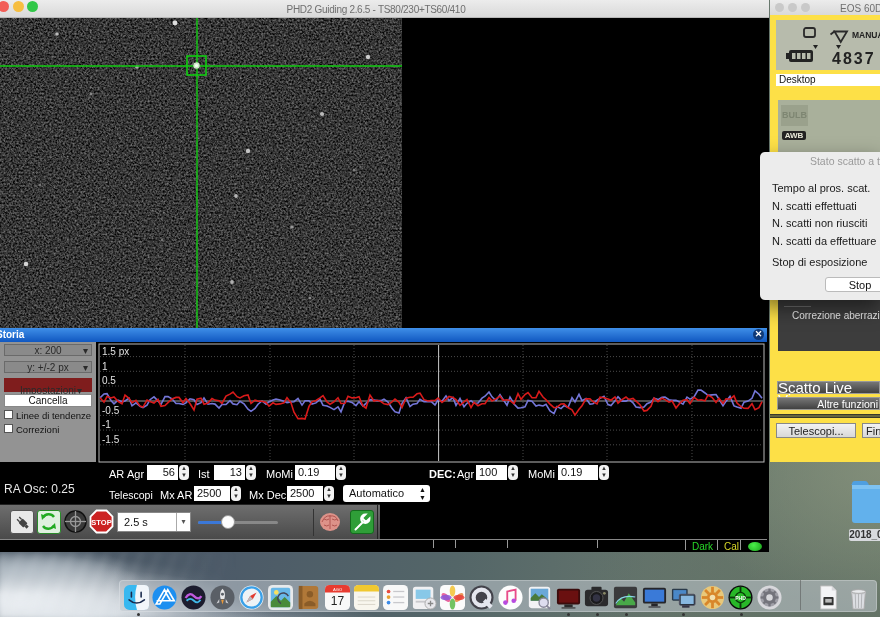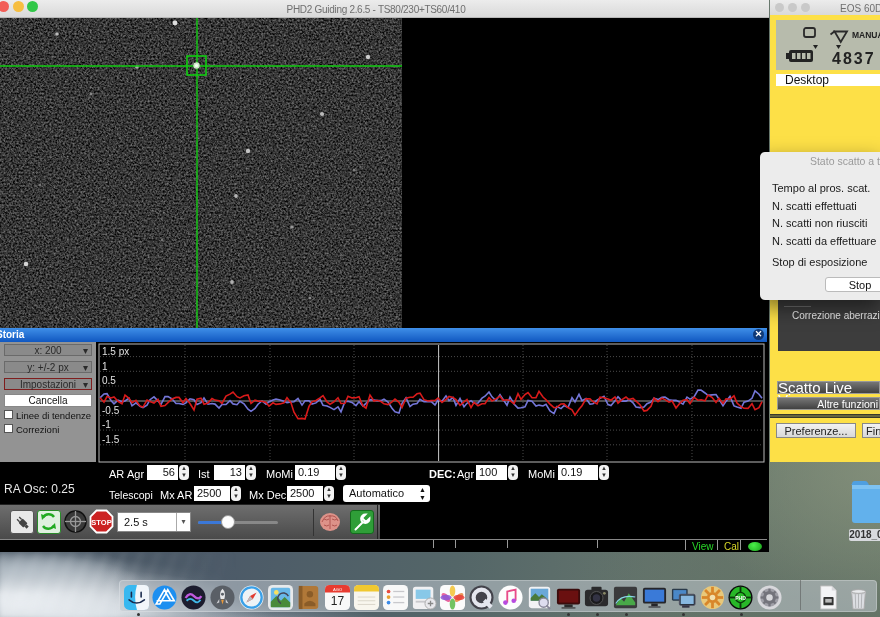--- a/index.html
+++ b/index.html
@@ -91,21 +91,21 @@
 <div class="abs" style="left:0;top:328px;width:767px;height:224px;background:#000">
 
   <div class="abs" style="left:0;top:0;width:767px;height:14px;background:linear-gradient(#3f8fe8,#1057c0)">
     <div class="abs" style="left:-4px;top:1px;color:#fff;font-size:10px;font-weight:bold">Storia</div>
     <div class="abs" style="left:753px;top:1px;width:11px;height:11px;border-radius:50%;background:#103a78;color:#fff;font-size:9px;text-align:center;line-height:11px;font-weight:bold">✕</div>
   </div>
 
   <div class="abs" style="left:0;top:14px;width:96px;height:120px;background:#939393">
     <div class="abs" style="left:4px;top:2px;width:88px;height:12px;background:#8a8a8a;border:1px solid #6a6a6a;color:#2a2a2a;font-size:10px;text-align:center;line-height:11px">x: 200 <span style="position:absolute;right:3px">▾</span></div>
     <div class="abs" style="left:4px;top:19px;width:88px;height:12px;background:#8a8a8a;border:1px solid #6a6a6a;color:#2a2a2a;font-size:10px;text-align:center;line-height:11px">y: +/-2 px <span style="position:absolute;right:3px">▾</span></div>
-    <div class="abs" style="left:4px;top:36px;width:88px;height:12px;background:#8a8a8a;border:1px solid #7f1d1d;color:#2a2a2a;font-size:10px;text-align:center;line-height:11px">Impostazioni <span style="position:absolute;right:3px">▾</span></div>
+    <div class="abs" style="left:4px;top:36px;width:88px;height:12px;background:#8a8a8a;border:7px solid #7f1d1d;color:#2a2a2a;font-size:10px;text-align:center;line-height:11px">Impostazioni <span style="position:absolute;right:3px">▾</span></div>
     <div class="abs" style="left:4px;top:52px;width:88px;height:13px;background:#fff;border:1px solid #888;color:#111;font-size:10px;text-align:center;line-height:12px">Cancella</div>
     <div class="abs" style="left:4px;top:68px;width:9px;height:9px;background:#fff;border:1px solid #555"></div>
     <div class="abs" style="left:16px;top:68px;color:#111;font-size:9.5px">Linee di tendenze</div>
     <div class="abs" style="left:4px;top:82px;width:9px;height:9px;background:#fff;border:1px solid #555"></div>
     <div class="abs" style="left:16px;top:82px;color:#111;font-size:9.5px">Correzioni</div>
   </div>
 
   <svg class="abs" style="left:0;top:0" width="767" height="224" viewBox="0 328 767 224">
     <rect x="99" y="344" width="665" height="118" fill="#000" stroke="#b9b9b9" stroke-width="1"></rect>
     <g stroke="#4a4a4a" stroke-dasharray="1,2">
@@ -220,21 +220,21 @@
     <div class="abs" style="left:377px;top:0;width:1px;height:35px;background:#222"></div>
   </div>
   <div class="abs" style="left:380px;top:176px;width:387px;height:35px;background:#000"></div>
 
   <div class="abs" style="left:0;top:211px;width:767px;height:13px;background:#000;border-top:1px solid #888">
     <div class="abs" style="left:433px;top:0;width:1px;height:8px;background:#999"></div>
     <div class="abs" style="left:455px;top:0;width:1px;height:8px;background:#999"></div>
     <div class="abs" style="left:507px;top:0;width:1px;height:8px;background:#999"></div>
     <div class="abs" style="left:597px;top:0;width:1px;height:8px;background:#999"></div>
     <div class="abs" style="left:685px;top:0;width:1px;height:10px;background:#999"></div>
-    <div class="abs" style="left:692px;top:1px;color:#28d828;font-size:10px">View</div>
+    <div class="abs" style="left:692px;top:1px;color:#28d828;font-size:10px">Dark</div>
     <div class="abs" style="left:717px;top:0;width:1px;height:10px;background:#999"></div>
     <div class="abs" style="left:724px;top:1px;color:#d8d828;font-size:10px">Cal</div>
     <div class="abs" style="left:740px;top:0;width:1px;height:10px;background:#999"></div>
     <div class="abs" style="left:748px;top:2px;width:14px;height:9px;border-radius:50%;background:radial-gradient(circle at 40% 35%, #4aee4a, #18a018)"></div>
   </div>
 </div>
 
 <div class="abs" style="left:770px;top:0;width:110px;height:462px;background:#fde047">
   <div class="abs" style="left:0;top:0;width:110px;height:15px;background:linear-gradient(#ececec,#d9d9d9)">
     <div class="abs" style="left:5px;top:3px;width:9px;height:9px;border-radius:50%;background:#c9c9c9"></div>
@@ -256,32 +256,36 @@
           <rect x="16" y="33" width="3.5" height="6"></rect>
           <rect x="21" y="33" width="3.5" height="6"></rect>
           <rect x="26" y="33" width="3.5" height="6"></rect>
           <rect x="31" y="33" width="3.5" height="6"></rect>
         </g>
       <text x="76" y="18" font-size="8.5" font-weight="bold" fill="#222" font-family="Liberation Sans">MANUA</text>
       <text x="56" y="44" font-size="16" font-weight="bold" fill="#222" font-family="Liberation Sans" letter-spacing="2">4837</text>
     </svg>
   </div>
 
-  <div class="abs" style="left:6px;top:74px;width:104px;height:12px;background:#fff;color:#111;font-size:12px;line-height:12px;padding-left:9px">Desktop</div>
-
+  <div class="abs" style="left:6px;top:74px;width:104px;height:12px;background:#fff;color:#111;font-size:10px;line-height:12px;padding-left:3px">Desktop</div>
+
+  <div class="abs" style="left:8px;top:100px;width:102px;height:52px;background:#a9b09b">
+    <div class="abs" style="left:3px;top:5px;width:27px;height:21px;background:#9aa18c;color:#7e8672;font-size:9px;font-weight:bold;text-align:center;line-height:21px">BULB</div>
+    <div class="abs" style="left:4px;top:31px;width:24px;height:9px;background:#222;border-radius:2px;color:#e8e8d8;font-size:8px;font-weight:bold;text-align:center;line-height:9px">AWB</div>
+  </div>
 
   <div class="abs" style="left:8px;top:300px;width:102px;height:51px;background:#3d3d3d">
     <div class="abs" style="left:6px;top:1px;color:#888;font-size:9px">———</div>
     <div class="abs" style="left:14px;top:10px;color:#e8e8e8;font-size:10px;white-space:nowrap">Correzione aberrazione c</div>
   </div>
 
   <div class="abs" style="left:7px;top:381px;width:103px;height:13px;background:linear-gradient(#767676,#414141);border:1px solid #999;color:#fff;font-size:15px;text-align:left;line-height:12px">Scatto Live View...</div>
   <div class="abs" style="left:7px;top:397px;width:103px;height:13px;background:linear-gradient(#767676,#414141);border:1px solid #999;color:#fff;font-size:10.5px;text-align:right;line-height:12px;padding-right:1px">Altre funzioni</div>
   <div class="abs" style="left:0;top:414px;width:110px;height:4px;background:linear-gradient(#222,#7c7c45,#222)"></div>
-  <div class="abs" style="left:6px;top:423px;width:80px;height:15px;background:linear-gradient(#f2f2f2,#d8d8d8);border:1px solid #888;color:#222;font-size:11px;text-align:center;line-height:14px">Preferenze...</div>
+  <div class="abs" style="left:6px;top:423px;width:80px;height:15px;background:linear-gradient(#f2f2f2,#d8d8d8);border:1px solid #888;color:#222;font-size:11px;text-align:center;line-height:14px">Telescopi...</div>
   <div class="abs" style="left:92px;top:423px;width:26px;height:15px;background:linear-gradient(#f2f2f2,#d8d8d8);border:1px solid #888;color:#222;font-size:11px;line-height:14px;padding-left:3px">Fine</div>
 </div>
 
 <div class="abs" style="left:760px;top:152px;width:120px;height:148px;background:#ececec;border-radius:5px 0 0 5px;box-shadow:0 8px 20px rgba(0,0,0,.5)">
   <div class="abs" style="left:0;top:3px;width:120px;text-align:right;color:#9a9a9a;font-size:10.5px;white-space:nowrap;overflow:hidden">Stato scatto a t</div>
   <div class="abs" style="left:12px;top:30px;color:#1a1a1a;font-size:11px;white-space:nowrap">Tempo al pros. scat.</div>
   <div class="abs" style="left:12px;top:48px;color:#1a1a1a;font-size:11px;white-space:nowrap">N. scatti effettuati</div>
   <div class="abs" style="left:12px;top:65px;color:#1a1a1a;font-size:11px;white-space:nowrap">N. scatti non riusciti</div>
   <div class="abs" style="left:12px;top:83px;color:#1a1a1a;font-size:11px;white-space:nowrap">N. scatti da effettuare</div>
   <div class="abs" style="left:12px;top:104px;color:#1a1a1a;font-size:11px;white-space:nowrap">Stop di esposizione</div>

